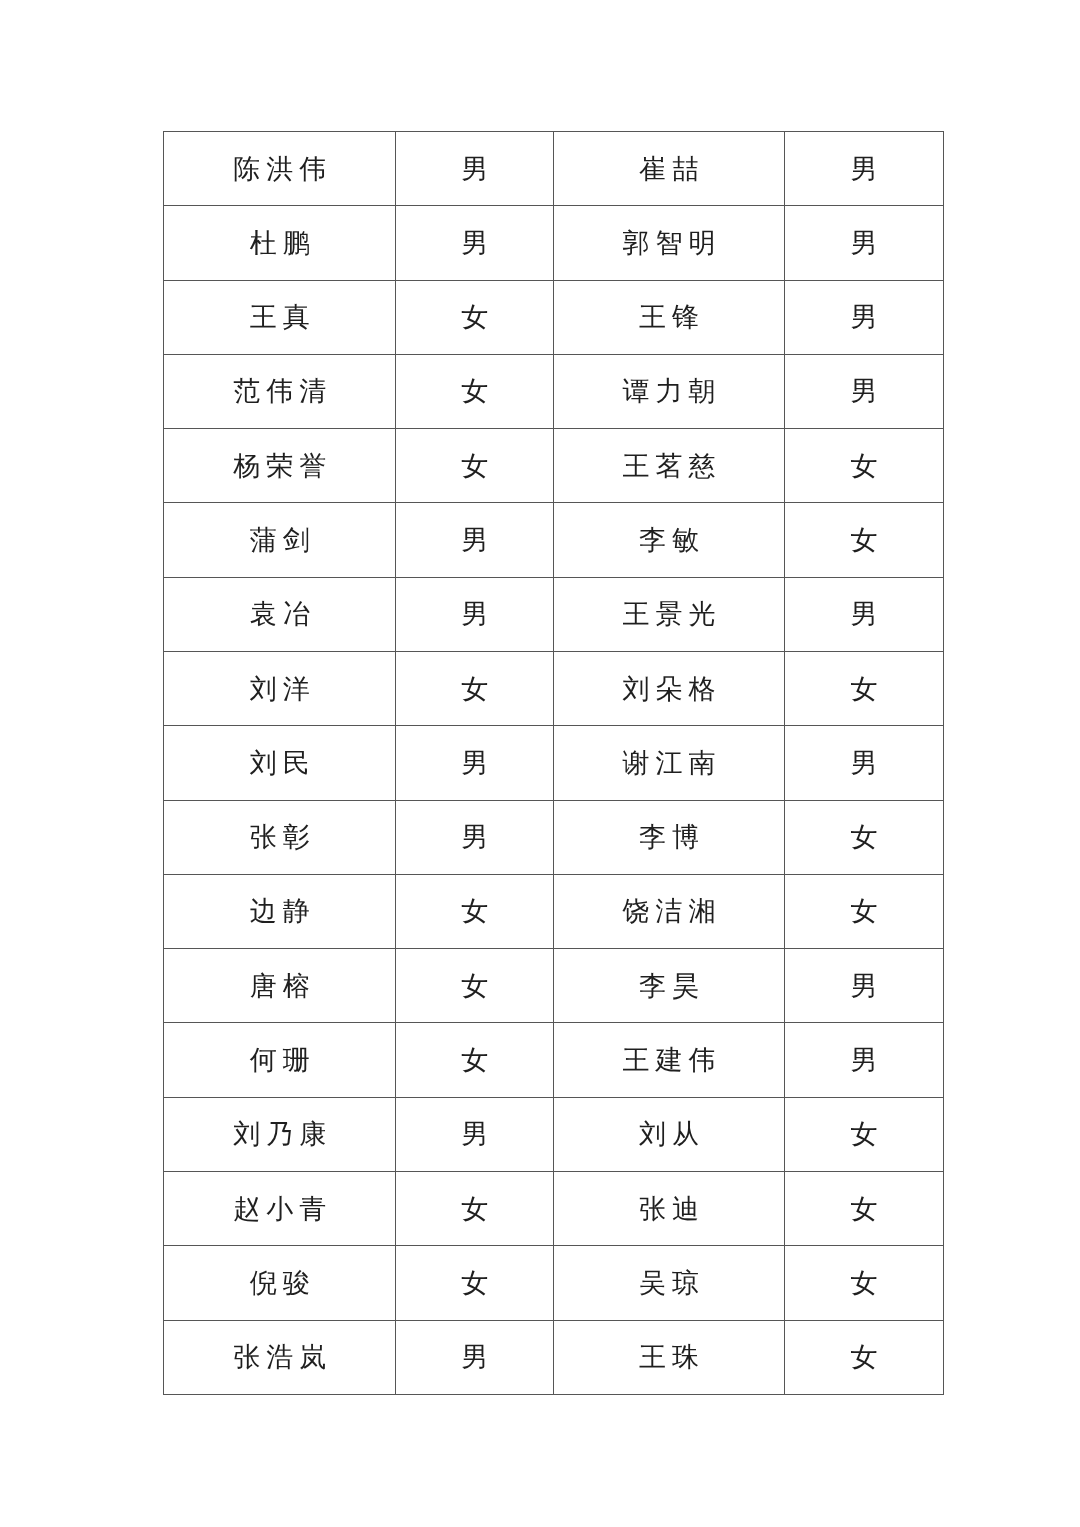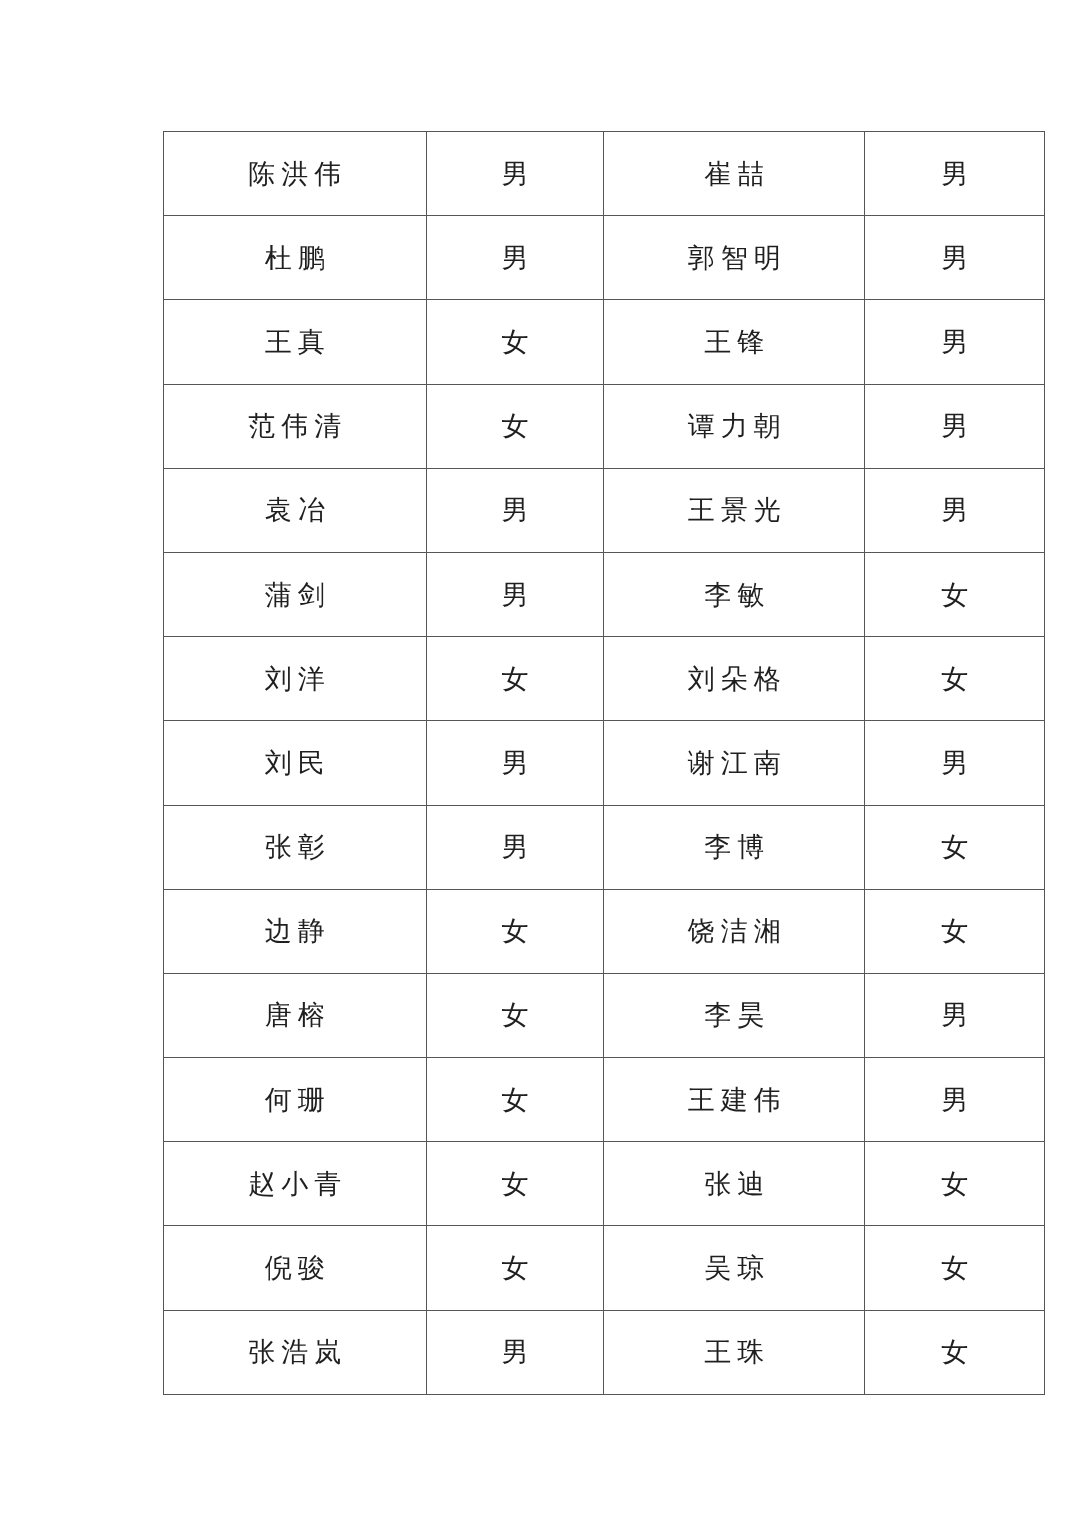--- a/index.html
+++ b/index.html
@@ -16,21 +16,21 @@
   }
   .doc-page {
     position: absolute;
     inset: 0;
     background: #ffffff;
   }
   table.roster {
     position: absolute;
     left: 163px;
     top: 131px;
-    width: 882px;
+    width: 781px;
     height: 1264px;
     border-collapse: collapse;
     table-layout: fixed;
   }
   table.roster td {
     border: 1.6px solid #565656;
     text-align: center;
     vertical-align: middle;
     font-size: 27px;
     color: #1f1f1f;
@@ -75,30 +75,36 @@
           <td>王锋</td>
           <td>男</td>
         </tr>
         <tr>
           <td>范伟清</td>
           <td>女</td>
           <td>谭力朝</td>
           <td>男</td>
         </tr>
         <tr>
-          <td>袁冶</td>
-          <td>男</td>
-          <td>王景光</td>
-          <td>男</td>
+          <td>杨荣誉</td>
+          <td>女</td>
+          <td>王茗慈</td>
+          <td>女</td>
         </tr>
         <tr>
           <td>蒲剑</td>
           <td>男</td>
           <td>李敏</td>
           <td>女</td>
+        </tr>
+        <tr>
+          <td>袁冶</td>
+          <td>男</td>
+          <td>王景光</td>
+          <td>男</td>
         </tr>
         <tr>
           <td>刘洋</td>
           <td>女</td>
           <td>刘朵格</td>
           <td>女</td>
         </tr>
         <tr>
           <td>刘民</td>
           <td>男</td>
@@ -123,20 +129,26 @@
           <td>李昊</td>
           <td>男</td>
         </tr>
         <tr>
           <td>何珊</td>
           <td>女</td>
           <td>王建伟</td>
           <td>男</td>
         </tr>
         <tr>
+          <td>刘乃康</td>
+          <td>男</td>
+          <td>刘从</td>
+          <td>女</td>
+        </tr>
+        <tr>
           <td>赵小青</td>
           <td>女</td>
           <td>张迪</td>
           <td>女</td>
         </tr>
         <tr>
           <td>倪骏</td>
           <td>女</td>
           <td>吴琼</td>
           <td>女</td>

